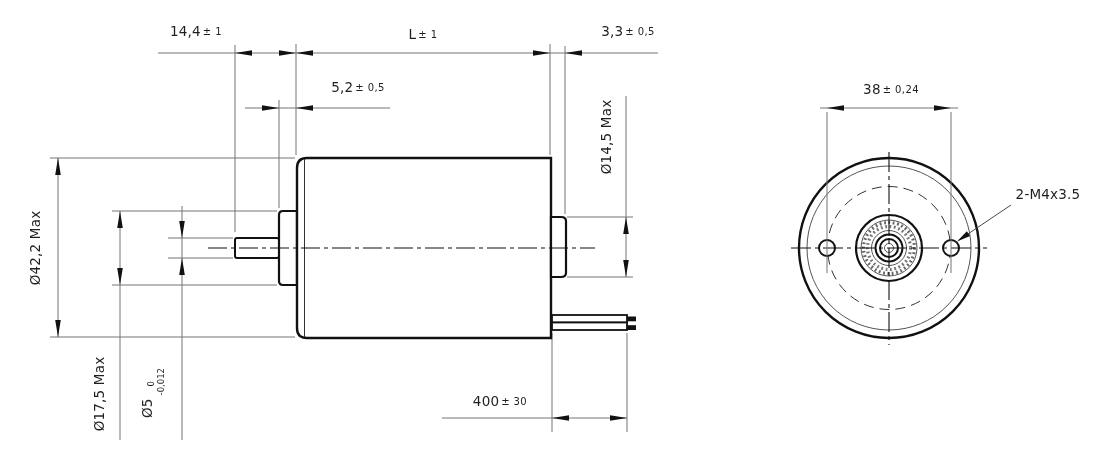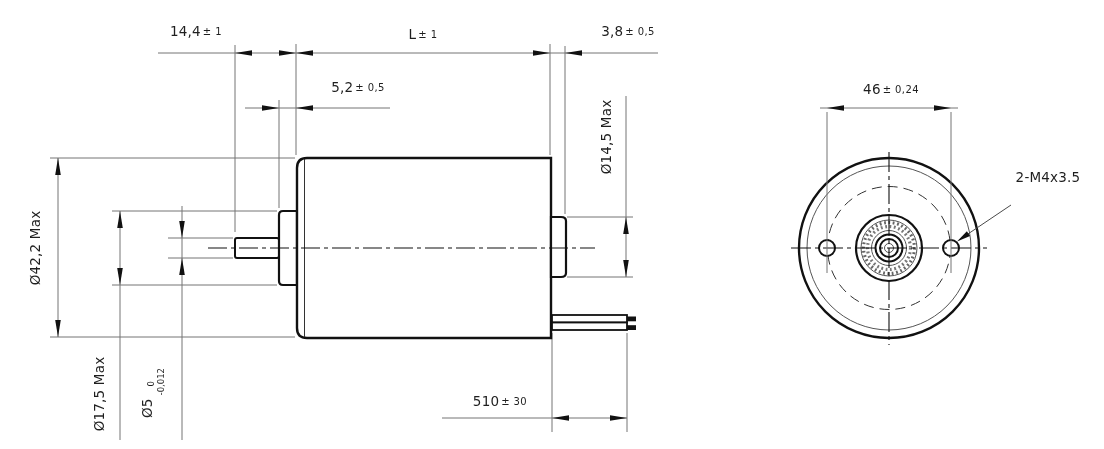--- a/index.html
+++ b/index.html
@@ -150,21 +150,21 @@
 
   <div class="lbl" style="left:196px; top:32px">
     <span>14,4</span><span class="tol">± 1</span>
   </div>
 
   <div class="lbl" style="left:423px; top:35px">
     <span>L</span><span class="tol">± 1</span>
   </div>
 
   <div class="lbl" style="left:628px; top:32px">
-    <span>3,8</span><span class="tol">± 0,5</span>
+    <span>3,3</span><span class="tol">± 0,5</span>
   </div>
 
   <div class="lbl" style="left:358px; top:88px">
     <span>5,2</span><span class="tol">± 0,5</span>
   </div>
 
   <div class="lbl rot" style="left:607px; top:137px">
     <span>Ø14,5 Max</span>
   </div>
 
@@ -177,24 +177,24 @@
   </div>
 
   <div class="lbl rot" style="left:154px; top:393px">
     <span>Ø5</span><span class="stack">
         <span class="upper">0</span>
         <span>-0,012</span>
       </span>
   </div>
 
   <div class="lbl" style="left:500px; top:402px">
-    <span>510</span><span class="tol">± 30</span>
+    <span>400</span><span class="tol">± 30</span>
   </div>
 
   <div class="lbl" style="left:891px; top:90px">
-    <span>46</span><span class="tol">± 0,24</span>
-  </div>
-
-  <div class="lbl" style="left:1048px; top:178px">
+    <span>38</span><span class="tol">± 0,24</span>
+  </div>
+
+  <div class="lbl" style="left:1048px; top:195px">
     <span>2-M4x3.5</span>
   </div>
 
 </div>
 
 </body></html>

